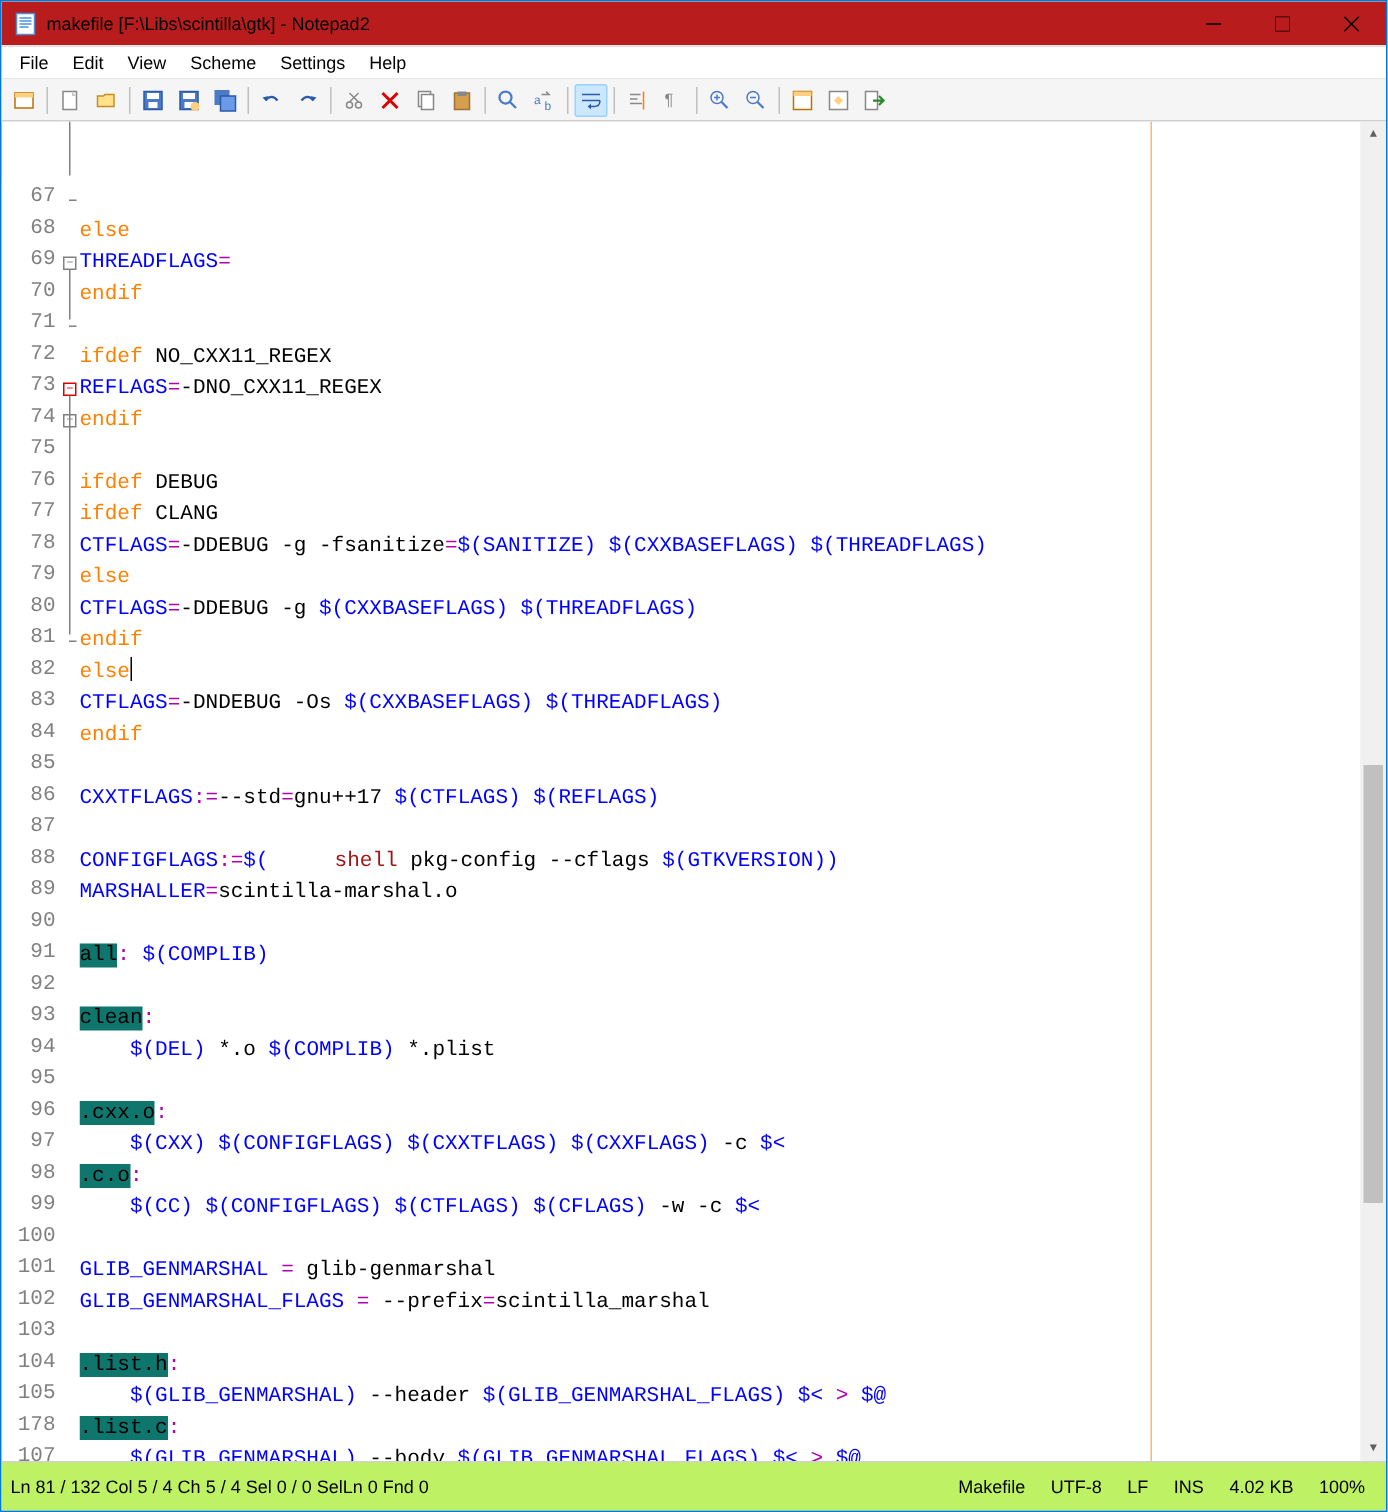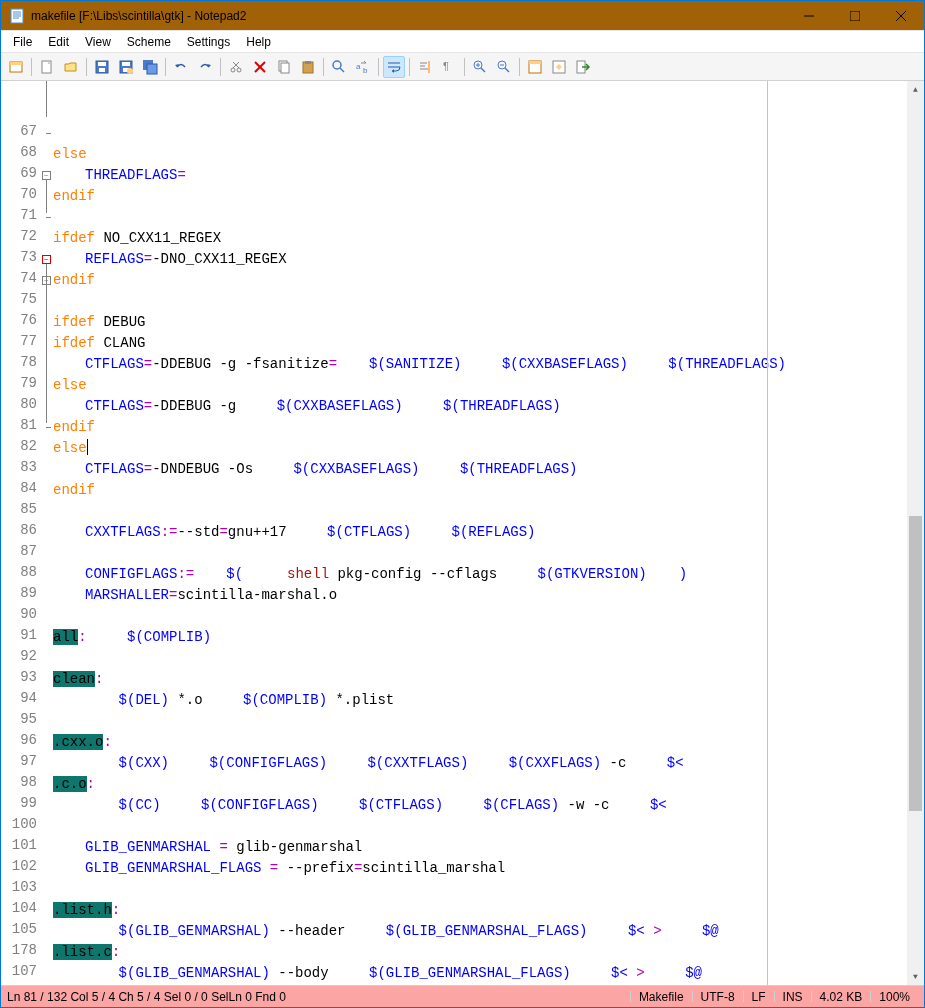--- a/index.html
+++ b/index.html
@@ -9,21 +9,21 @@
   background: #fff;
   width: 925px;
   height: 1008px;
   display: flex;
   flex-direction: column;
   border: 1px solid #0078d7;
   overflow: hidden;
 }
 .titlebar {
   height: 30px;
-  background: #a16207;
+  background: #b91c1c;
   display: flex;
   align-items: center;
   padding: 0 0 0 8px;
   border-bottom: 1px solid #e5e5e5;
 }
 .titlebar .icon { width:16px; height:16px; margin-right:6px; display:flex; align-items:center; justify-content:center; }
 .titlebar .title { flex:1; font-size:12px; color:#000; }
 .winbtns { display:flex; }
 .winbtn { width:46px; height:30px; display:flex; align-items:center; justify-content:center; font-family:"Segoe MDL2 Assets", sans-serif; font-size:10px; }
 .menubar {
@@ -110,32 +110,32 @@
   position:absolute;
   left:714px;
   top:0;
   bottom:0;
   width:1px;
   background:#ffb56a;
 }
 .ln { color:#808080; }
 .kw-pp { color:#ff8000; }
 .kw-id { color:#000; }
-.var { color:#0000ff;margin-left:32px; }
+.var { color:#0000ff; }
 .op { color:#b000b0; }
 .target { background:#0f766e; color:#000; }
 .fn { color:#a31515;margin-left:44px; }
 .statusbar {
   height:22px;
-  background:#fca5a5;
+  background:#bef264;
   border-top:1px solid #d0d0d0;
   display:flex;
   align-items:center;
   font-size:12px;
-  padding:5px 6px;
+  padding:16px 6px;
 }
 .status-left { flex:1; }
 .status-cell { padding:0 8px; border-left:1px solid #d0d0d0; height:100%; display:flex; align-items:center; }
 .vscroll {
   width:17px;
   background:#f0f0f0;
   display:flex;
   flex-direction:column;
 }
 .vscroll-btn { height:17px; background:#f0f0f0; display:flex; align-items:center; justify-content:center; font-size:8px; color:#606060; }

